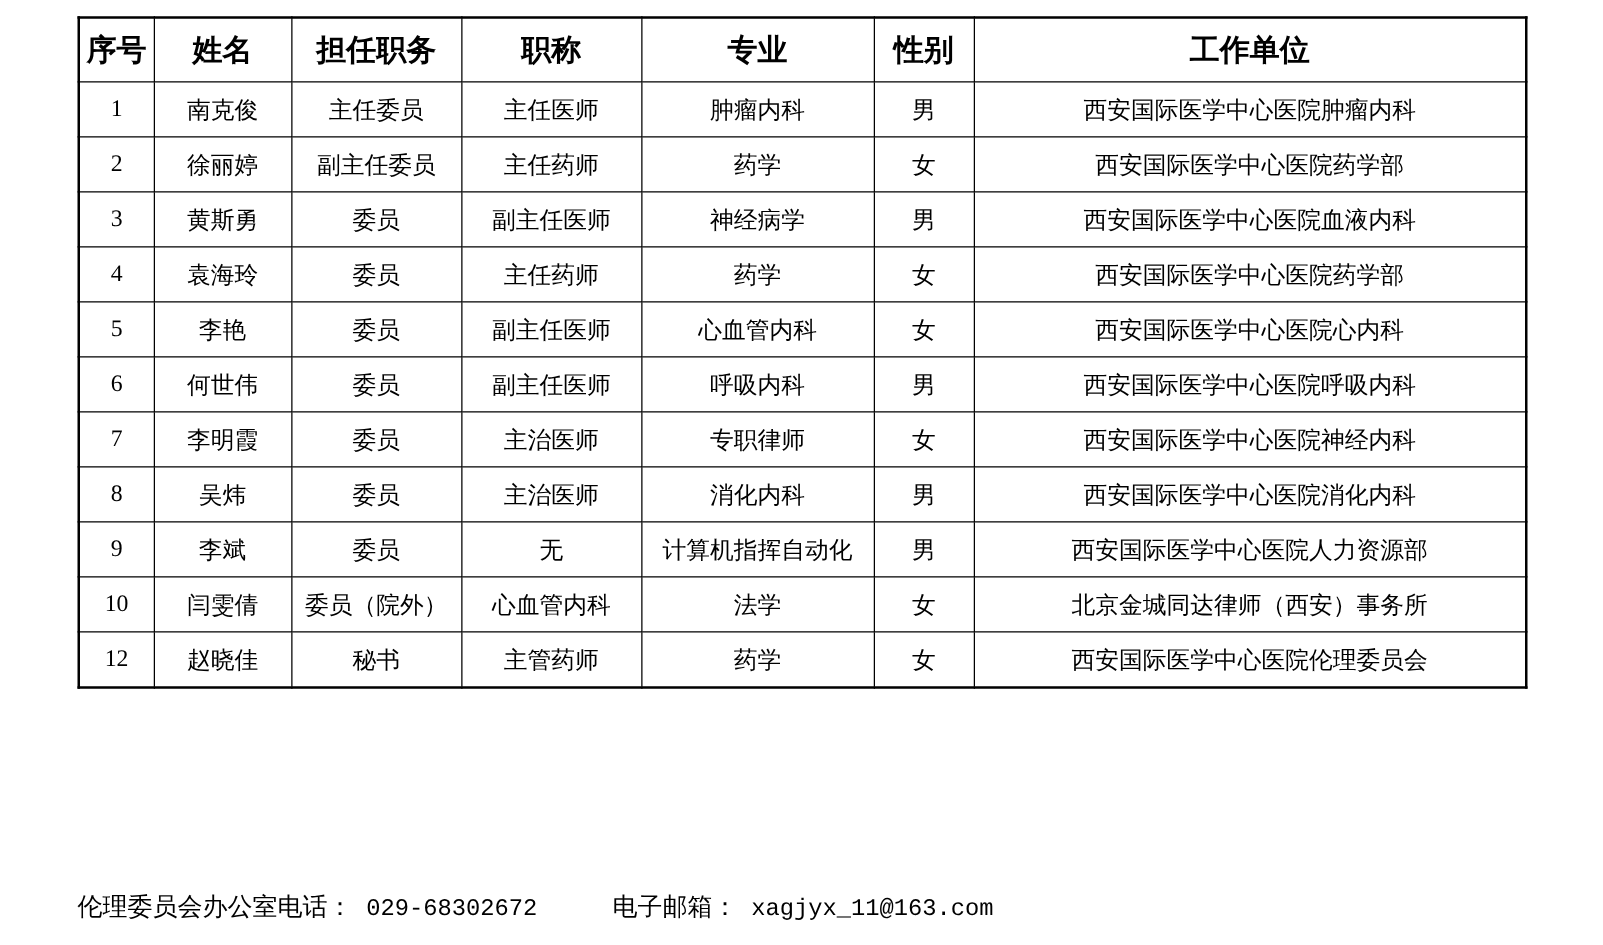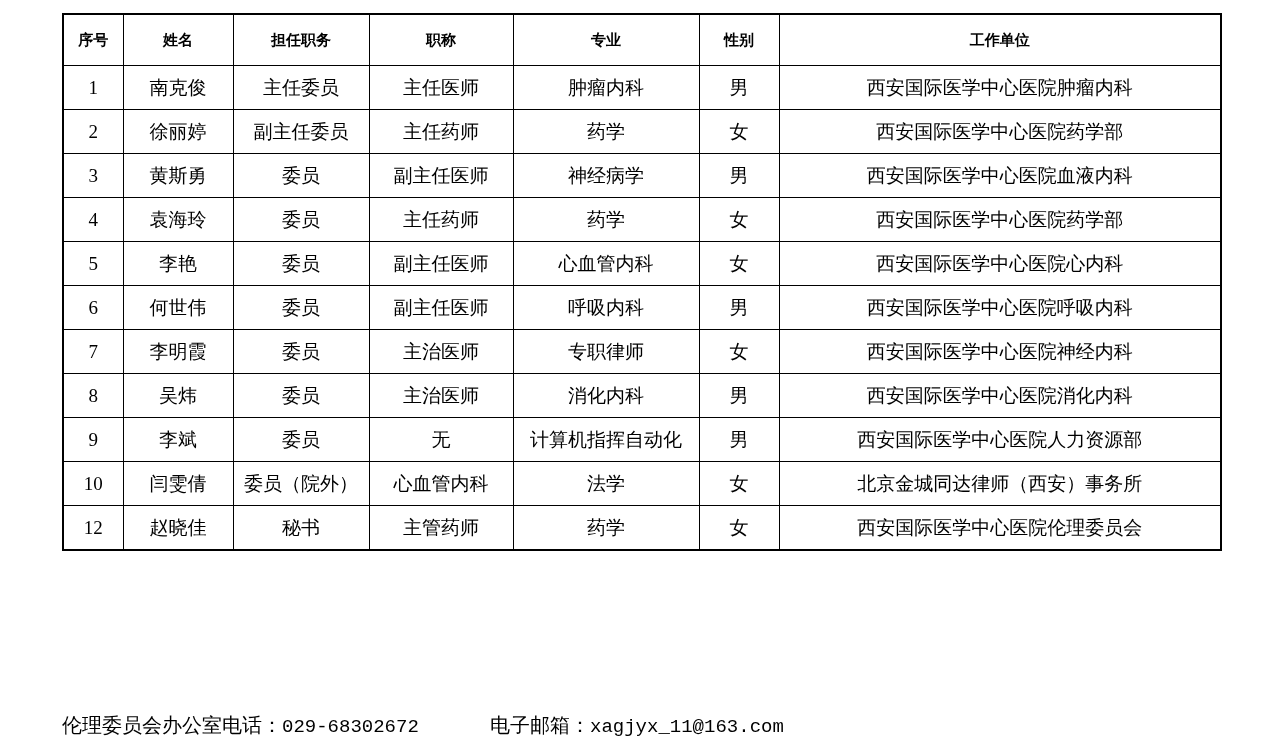--- a/index.html
+++ b/index.html
@@ -36,21 +36,21 @@
   table.members td {
     border: 1px solid #000000;
     text-align: center;
     vertical-align: middle;
     padding: 0 2px;
     overflow: hidden;
     white-space: nowrap;
   }
   table.members th {
     height: 50px;
-    font-size: 15px;
+    font-size: 24px;
     font-weight: bold;
   }
   table.members td {
     height: 43px;
     font-size: 19px;
     font-weight: normal;
   }
   .footer {
     position: absolute;
     left: 62px;
@@ -67,20 +67,21 @@
   }
   .footer .email-group {
     position: absolute;
     left: 428px;
     top: 0;
     white-space: nowrap;
   }
   .mono-val {
     font-family: "Liberation Mono", "DejaVu Sans Mono", monospace;
     font-size: 19px;
+    margin-left: 11px;
   }
 </style>
 </head>
 <body>
 
 <div class="page">
 
 
   <table class="members">
     <colgroup>

